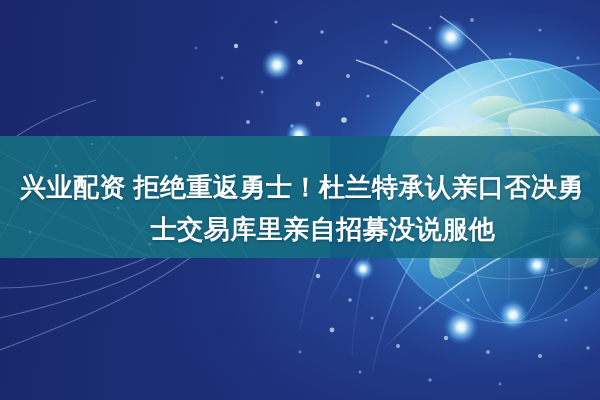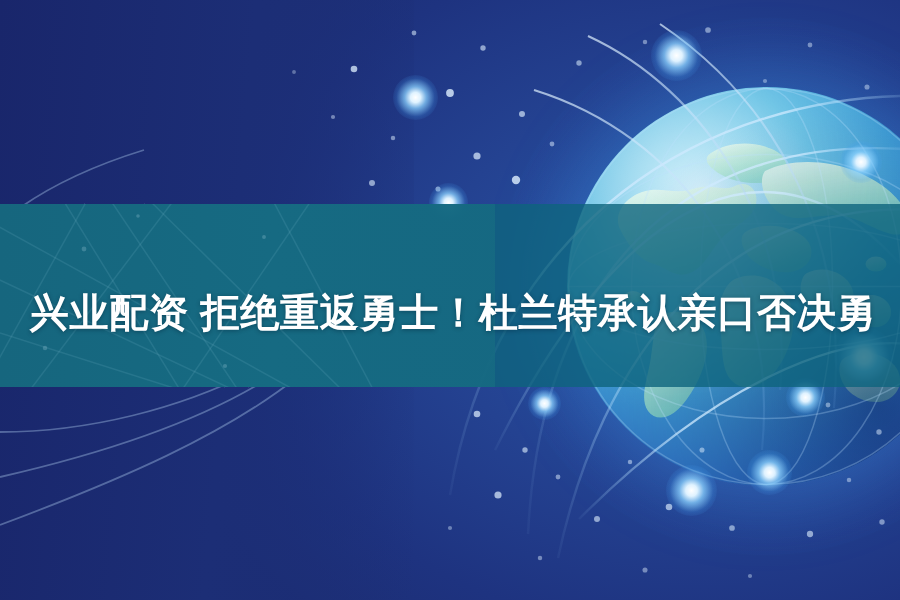--- a/index.html
+++ b/index.html
@@ -303,15 +303,16 @@
         <circle cx="30" cy="96" r="1.5"></circle>
         <circle cx="176" cy="22" r="1.3"></circle>
         <circle cx="150" cy="108" r="1.4"></circle>
         <circle cx="92" cy="8" r="1.2"></circle>
       </g>
     </svg>
   </div>
 
   <div class="headline">
     <div class="line line1">兴业配资 拒绝重返勇士！杜兰特承认亲口否决勇</div>
+    <div class="line line2">士交易库里亲自招募没说服他</div>
   </div>
 
 </div>
 
 </body></html>

